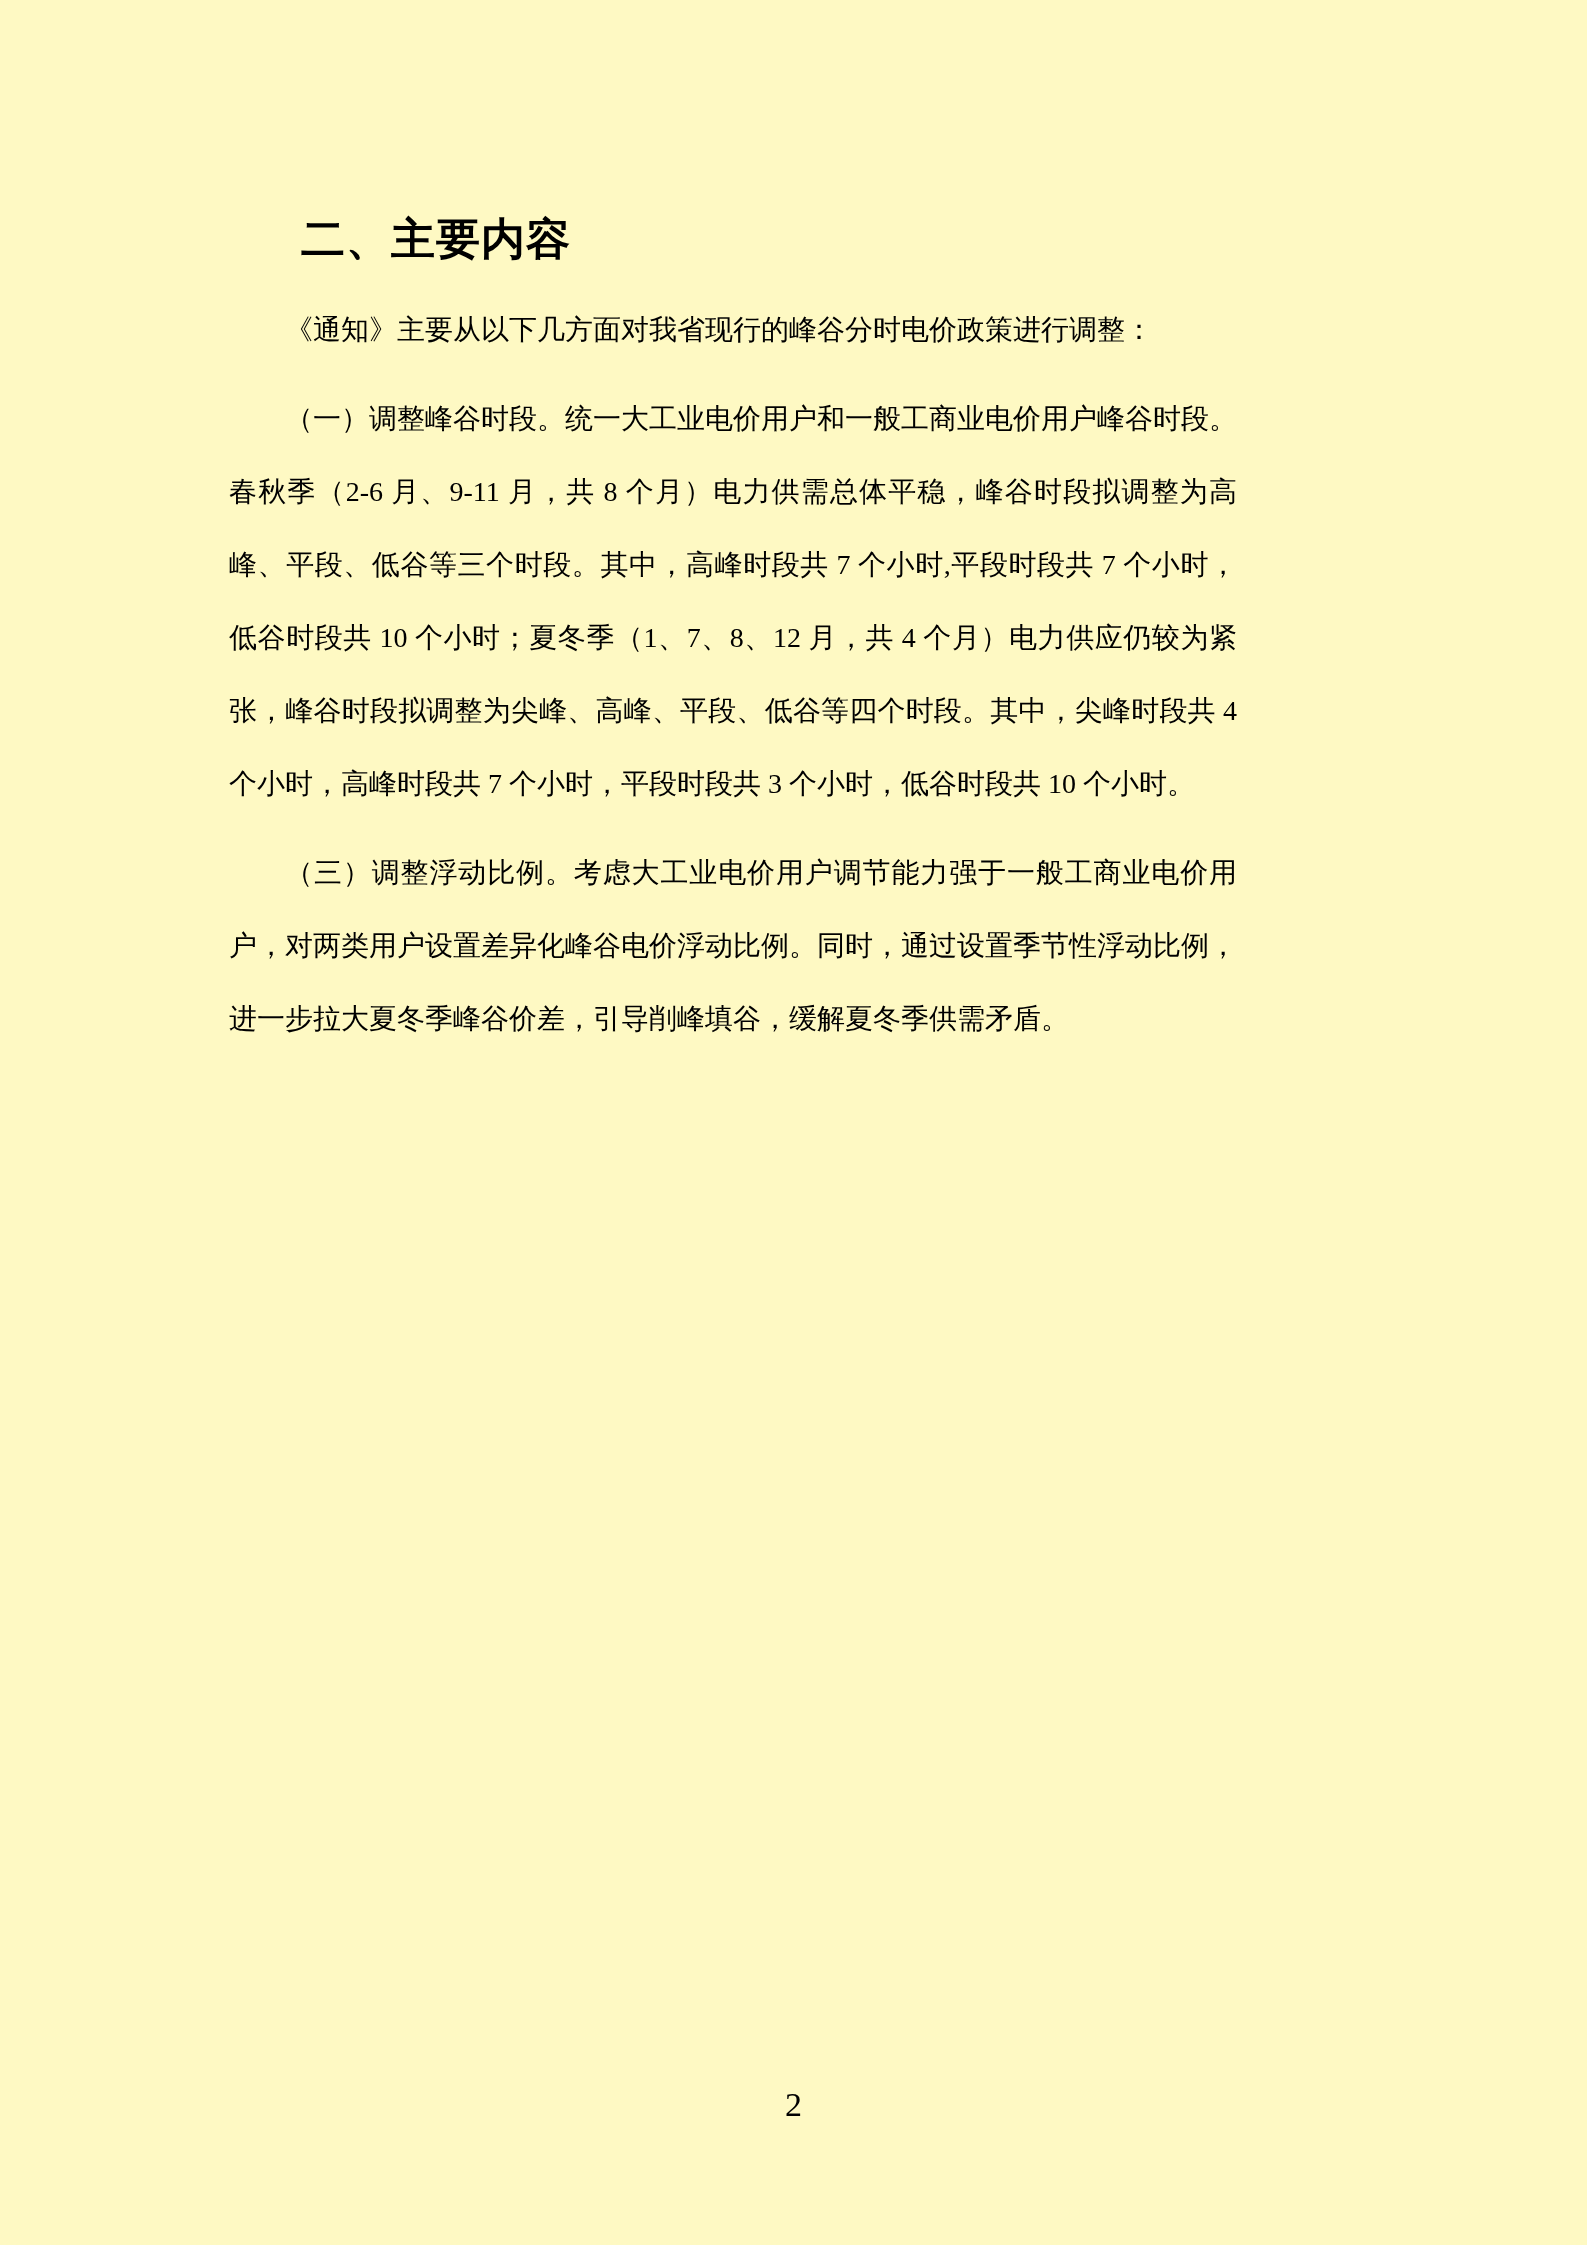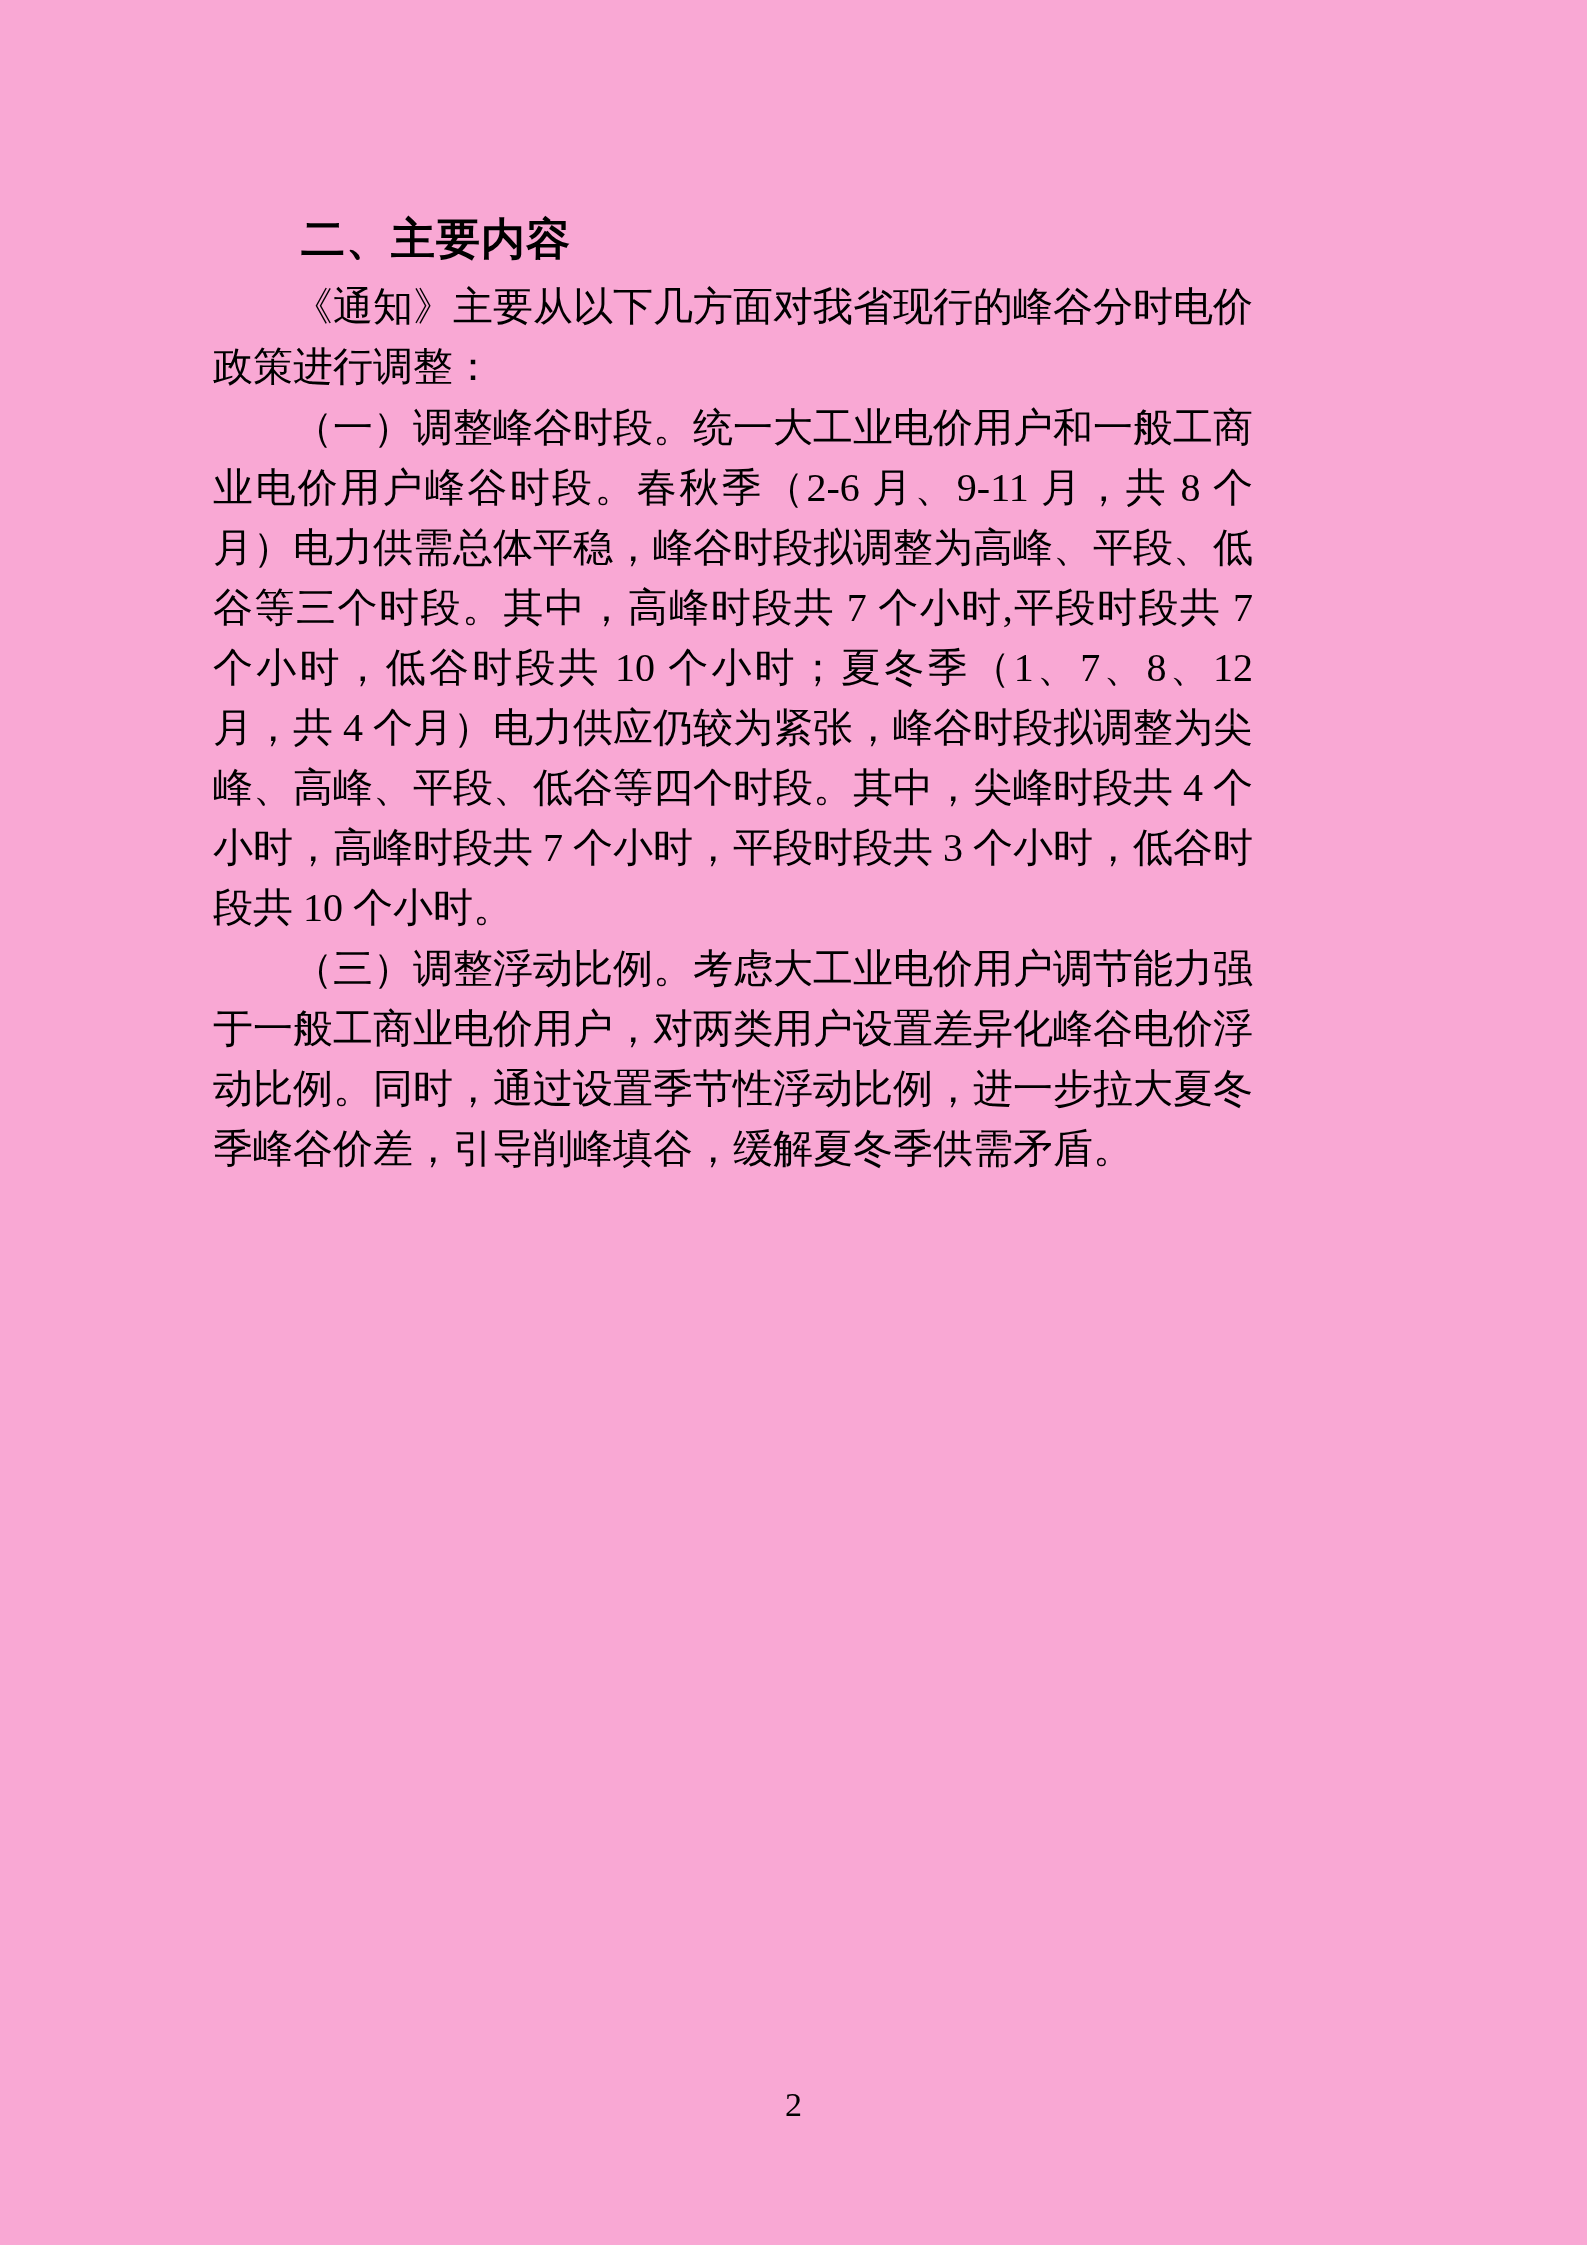--- a/index.html
+++ b/index.html
@@ -5,44 +5,44 @@
   html, body {
     margin: 0;
     padding: 0;
     background: #ffffff;
   }
   .page {
     position: relative;
     width: 1587px;
     height: 2245px;
     margin: 0 auto;
-    background: #f9a8d4;
+    background: #fef9c3;
     color: #000000;
     font-family: "Liberation Serif", "DejaVu Serif", serif;
     overflow: hidden;
   }
   .content {
     position: absolute;
     left: 213px;
     top: 200px;
     width: 1040px;
   }
   .heading {
     margin: 0;
     font-family: "Liberation Sans", "DejaVu Sans", sans-serif;
     font-weight: 700;
     font-size: 44px;
     line-height: 77px;
     text-indent: 2em;
     letter-spacing: 1px;
   }
   .para {
-    margin: 0;
-    font-size: 40px;
-    line-height: 60px;
+    margin: 16px;
+    font-size: 28px;
+    line-height: 73px;
     text-align: justify;
     text-indent: 2em;
   }
   .para .lead {
     font-family: "Liberation Sans", "DejaVu Sans", sans-serif;
     font-weight: 400;
   }
   .page-number {
     position: absolute;
     top: 2085px;

